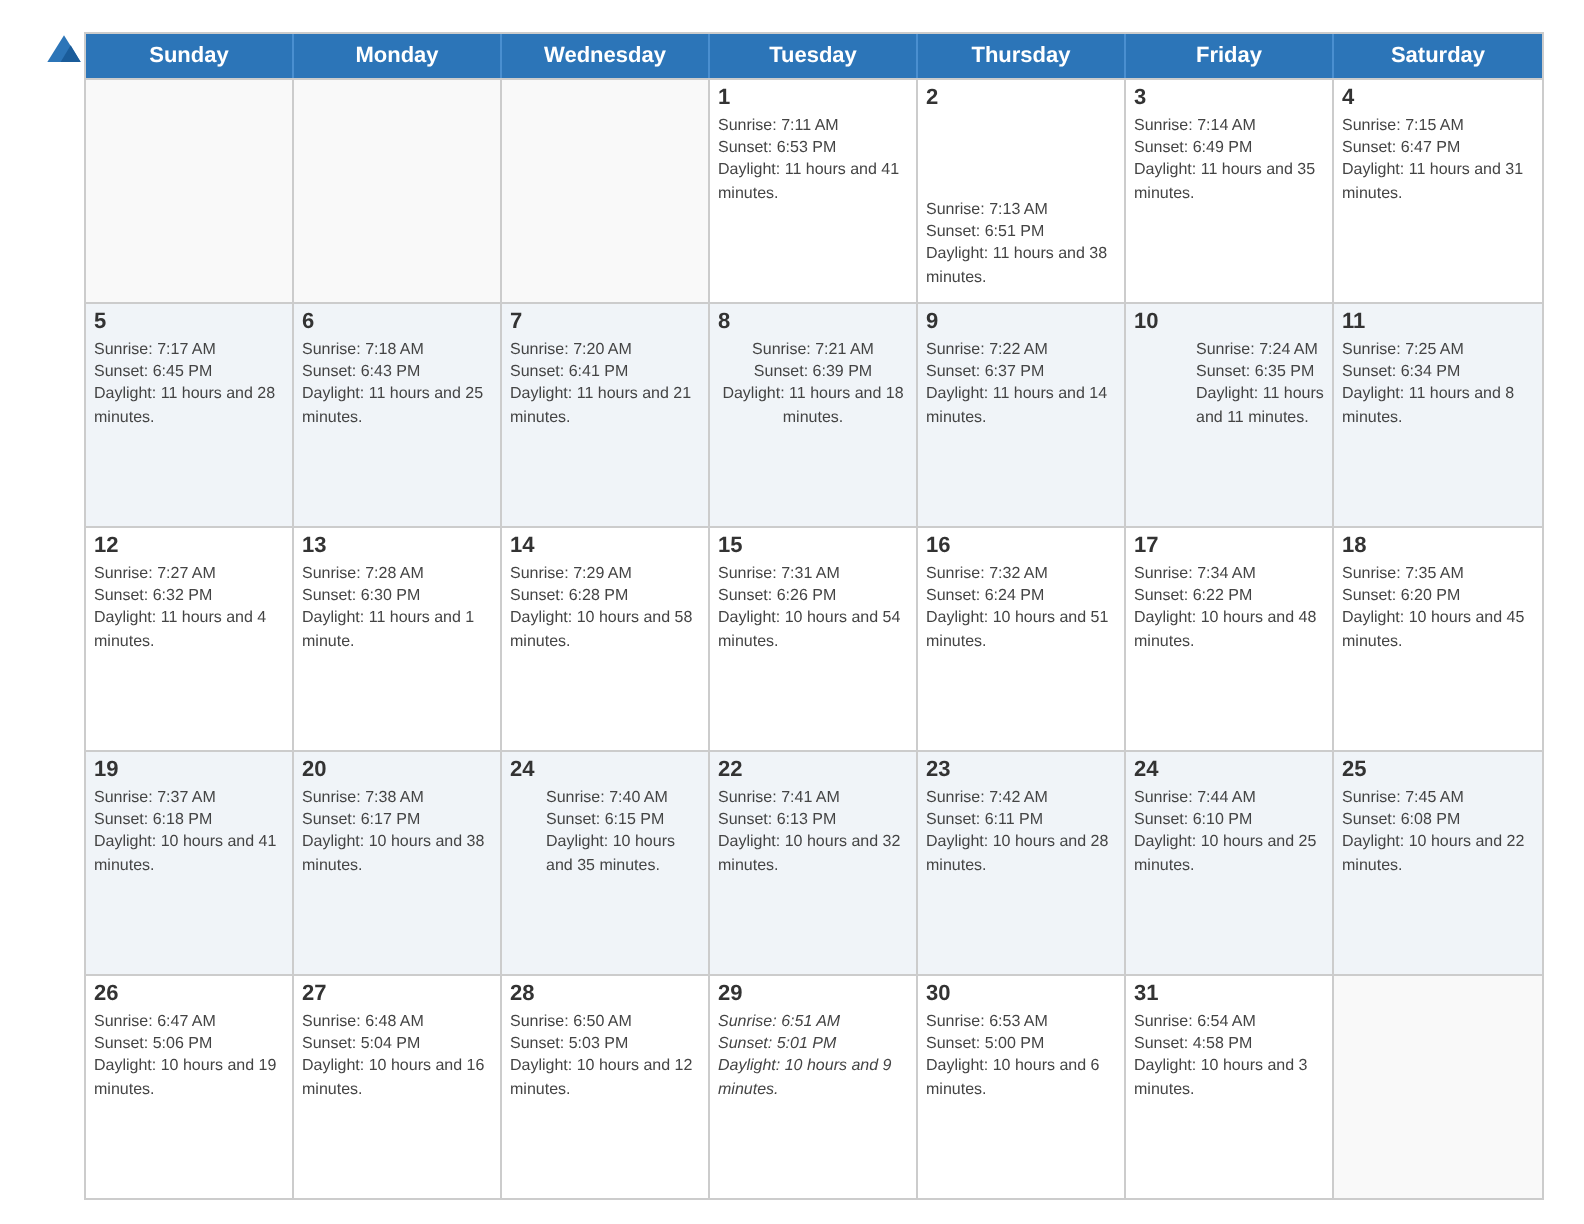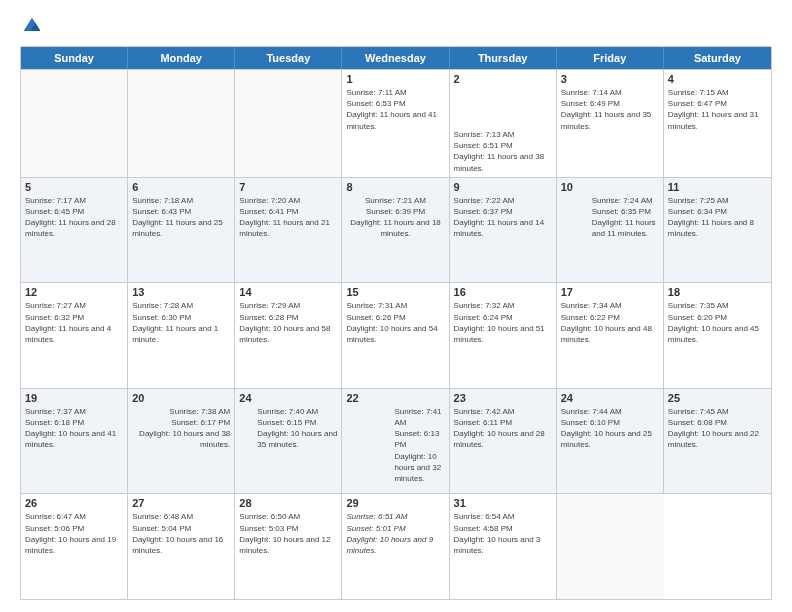--- a/index.html
+++ b/index.html
@@ -8,21 +8,20 @@
       height: 612px;
       font-family: Arial, sans-serif;
       background: #fff;
       overflow: hidden;
     }
     .page {
       width: 792px;
       height: 612px;
       padding: 16px 20px 12px 20px;
       display: flex;
-      flex-direction: column;
     }
     .header {
       display: flex;
       justify-content: space-between;
       align-items: flex-start;
       margin-bottom: 10px;
     }
     .logo {
       display: flex;
       flex-direction: column;
@@ -131,22 +130,22 @@
     <div class="title-area">
       <div class="month-title"></div>
       <div class="subtitle"></div>
     </div>
   </div>
 
   <div class="calendar">
     <div class="cal-header">
     <div class="cal-header-cell">Sunday</div>
         <div class="cal-header-cell">Monday</div>
+        <div class="cal-header-cell">Wednesday</div>
         <div class="cal-header-cell">Tuesday</div>
-        <div class="cal-header-cell">Wednesday</div>
         <div class="cal-header-cell">Thursday</div>
         <div class="cal-header-cell">Friday</div>
         <div class="cal-header-cell">Saturday</div>
       </div>
     <div class="cal-body">
     <div class="cal-row">
           <div class="cal-cell empty"></div>
           <div class="cal-cell empty"></div>
           <div class="cal-cell empty"></div>
           <div class="cal-cell">
@@ -264,33 +263,33 @@
         </div>
         <div class="cal-row row-alt">
           <div class="cal-cell">
             <div class="day-num">19</div>
             <div class="day-info" style="white-space: pre-line;">Sunrise: 7:37 AM
 Sunset: 6:18 PM
 Daylight: 10 hours and 41 minutes.</div>
           </div>
           <div class="cal-cell">
             <div class="day-num">20</div>
-            <div class="day-info" style="white-space: pre-line; text-align: right;">Sunrise: 7:38 AM
+            <div class="day-info" style="white-space: pre-line;">Sunrise: 7:38 AM
 Sunset: 6:17 PM
 Daylight: 10 hours and 38 minutes.</div>
           </div>
           <div class="cal-cell">
             <div class="day-num">24</div>
             <div class="day-info" style="white-space: pre-line; margin-left: 18px;">Sunrise: 7:40 AM
 Sunset: 6:15 PM
 Daylight: 10 hours and 35 minutes.</div>
           </div>
           <div class="cal-cell">
             <div class="day-num">22</div>
-            <div class="day-info" style="white-space: pre-line; margin-left: 48px;">Sunrise: 7:41 AM
+            <div class="day-info" style="white-space: pre-line;">Sunrise: 7:41 AM
 Sunset: 6:13 PM
 Daylight: 10 hours and 32 minutes.</div>
           </div>
           <div class="cal-cell">
             <div class="day-num">23</div>
             <div class="day-info" style="white-space: pre-line;">Sunrise: 7:42 AM
 Sunset: 6:11 PM
 Daylight: 10 hours and 28 minutes.</div>
           </div>
           <div class="cal-cell">
@@ -323,20 +322,26 @@
             <div class="day-num">28</div>
             <div class="day-info" style="white-space: pre-line;">Sunrise: 6:50 AM
 Sunset: 5:03 PM
 Daylight: 10 hours and 12 minutes.</div>
           </div>
           <div class="cal-cell">
             <div class="day-num">29</div>
             <div class="day-info" style="white-space: pre-line; font-style: italic;">Sunrise: 6:51 AM
 Sunset: 5:01 PM
 Daylight: 10 hours and 9 minutes.</div>
+          </div>
+          <div class="cal-cell">
+            <div class="day-num">30</div>
+            <div class="day-info" style="white-space: pre-line;">Sunrise: 6:53 AM
+Sunset: 5:00 PM
+Daylight: 10 hours and 6 minutes.</div>
           </div>
           <div class="cal-cell">
             <div class="day-num">31</div>
             <div class="day-info" style="white-space: pre-line;">Sunrise: 6:54 AM
 Sunset: 4:58 PM
 Daylight: 10 hours and 3 minutes.</div>
           </div>
           <div class="cal-cell empty"></div>
         </div>
       </div>

